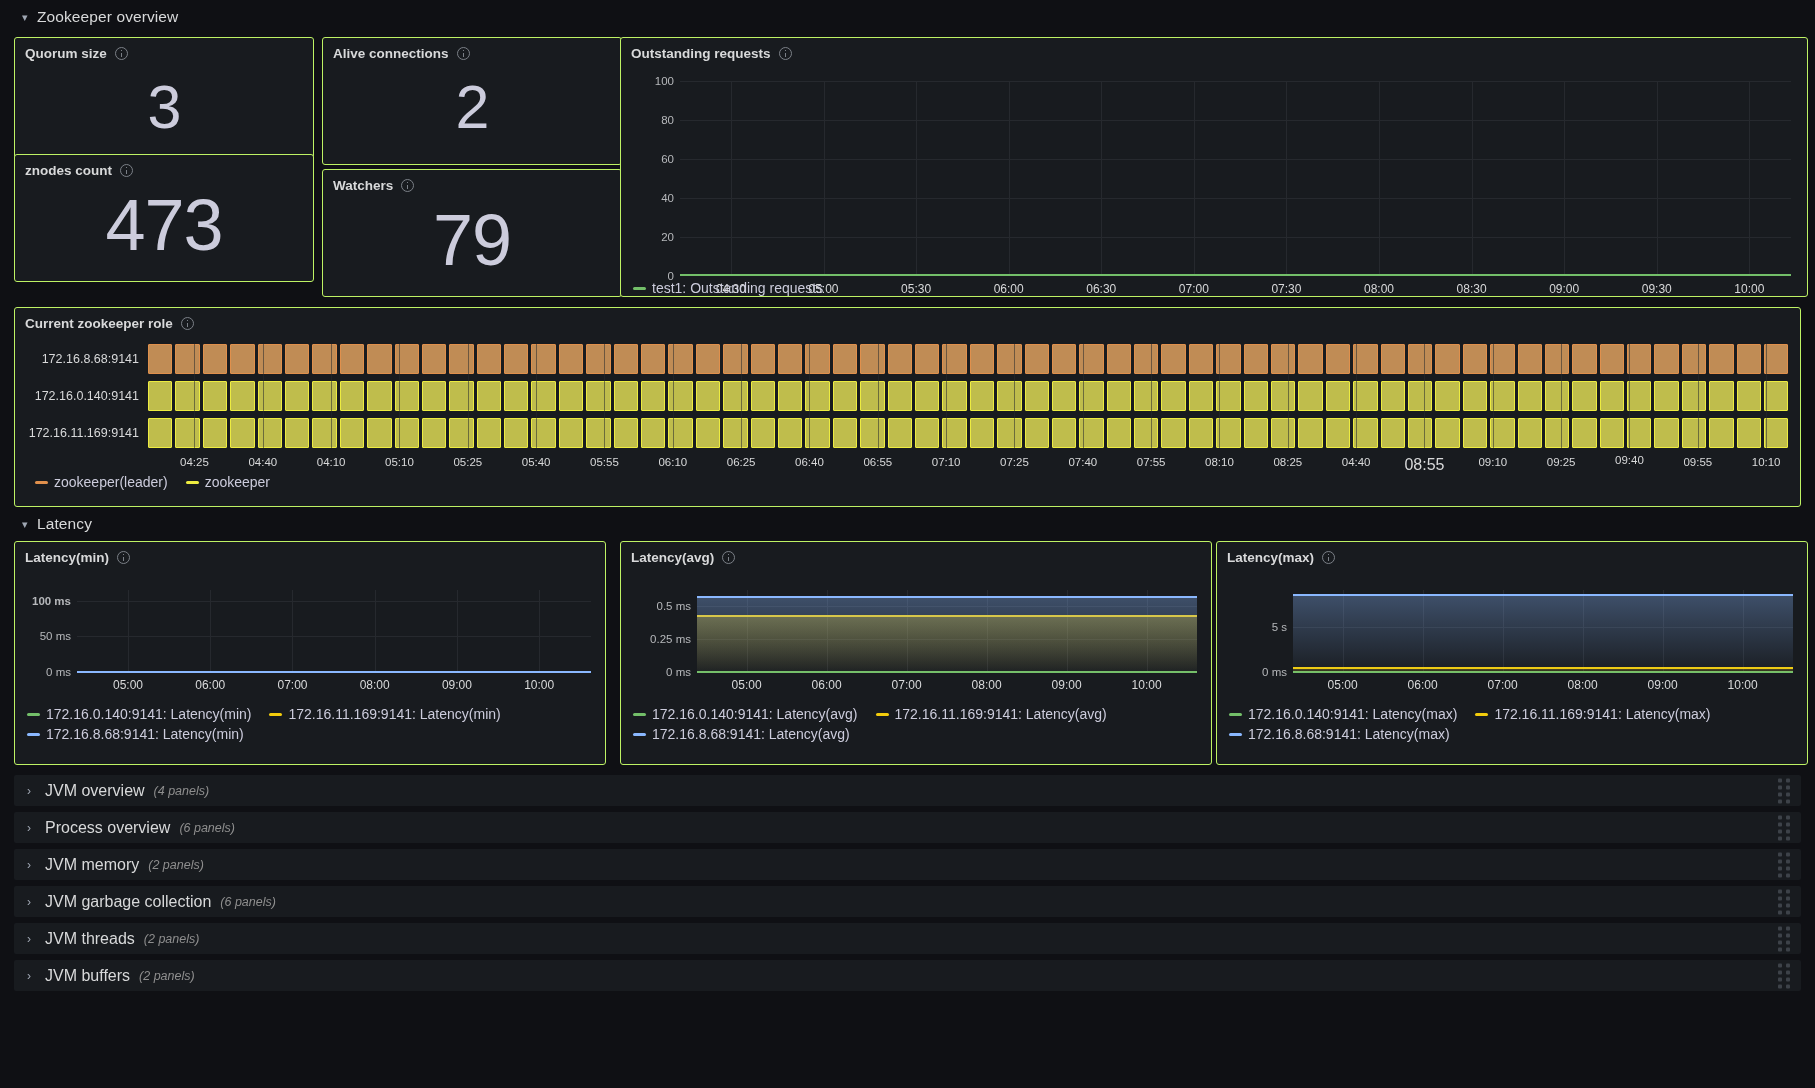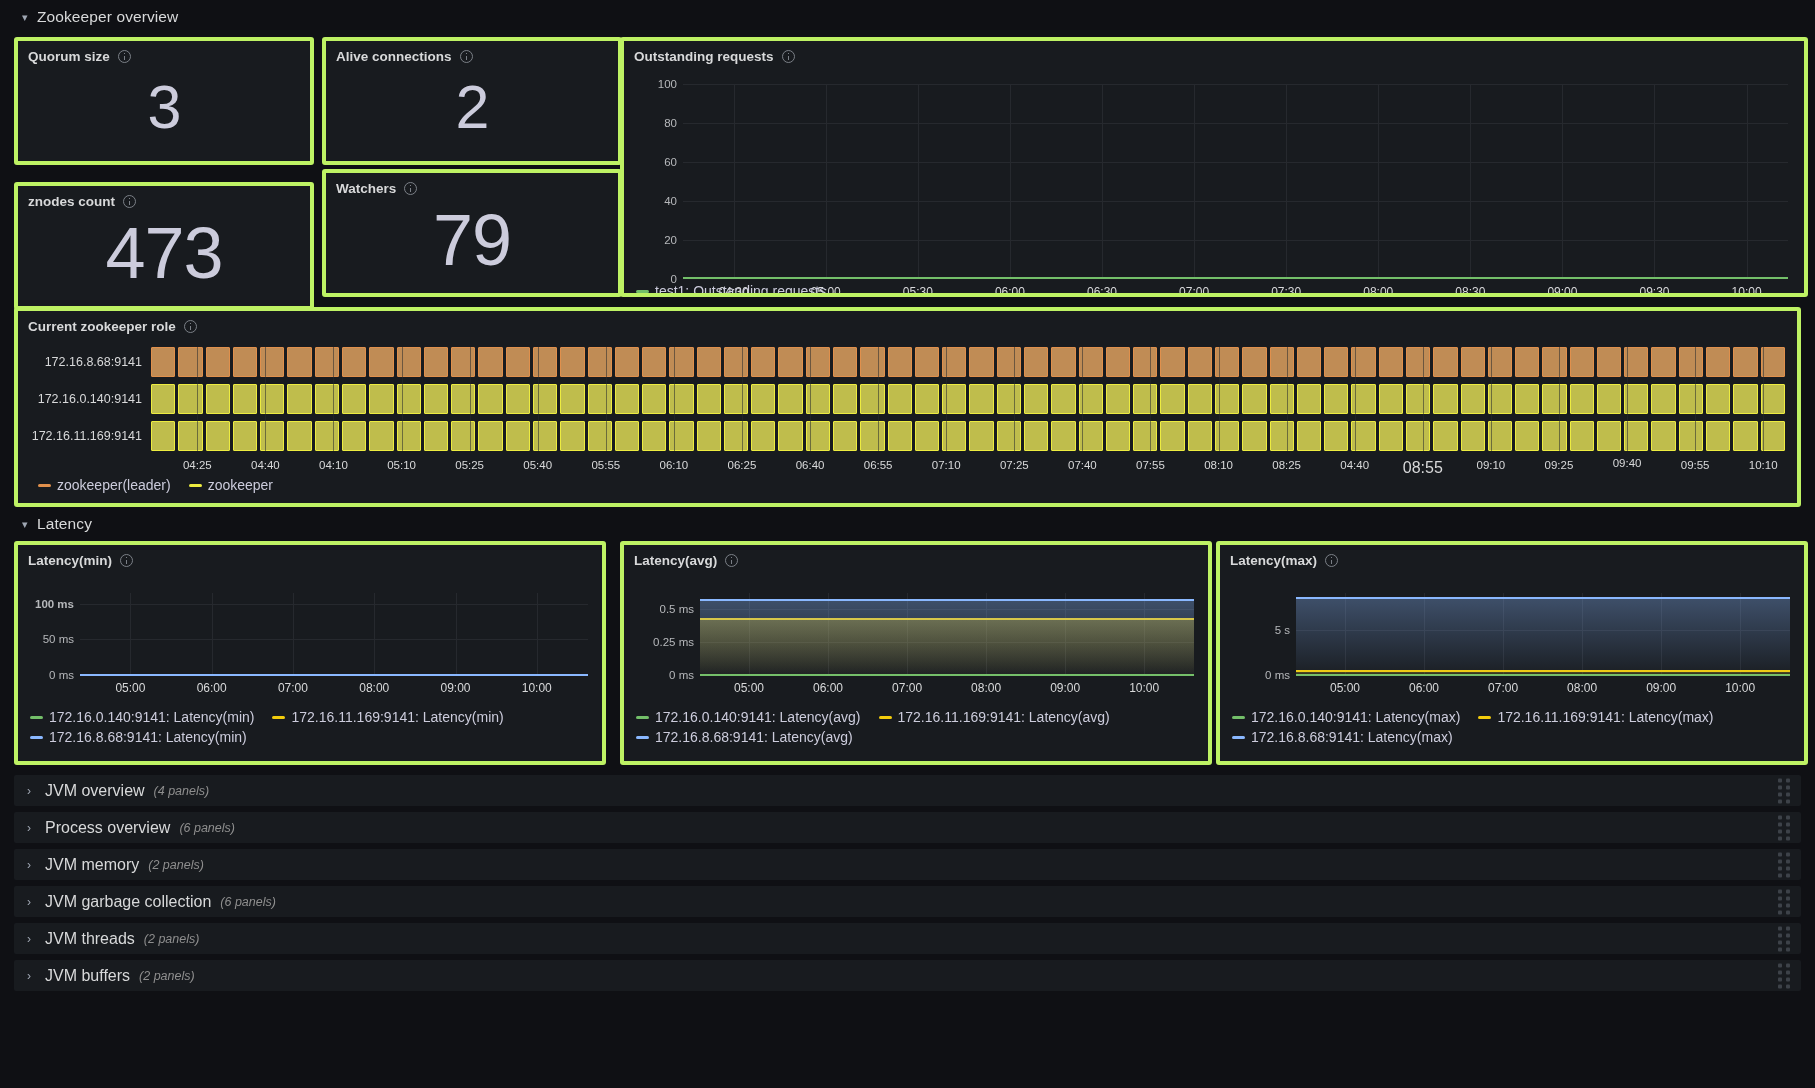--- a/index.html
+++ b/index.html
@@ -40,21 +40,21 @@
   .crow .cnt { font-size: 12.5px; font-style: italic; color: #8e8e8e; }
   .drag {
     position: absolute; right: 10px; top: 50%; transform: translateY(-50%);
     display: grid; grid-template-columns: 5px 5px; grid-gap: 3px;
   }
   .drag i { display: block; width: 4px; height: 4px; background: #3d4249; border-radius: 1px; }
 
   
   .panel {
     background: #181b1f;
-    border: 4px solid #bef264;
+    border: 1px solid #bef264;
     border-radius: 3px;
     position: relative;
     overflow: hidden;
   }
   .ptitle {
     display: flex; align-items: center; gap: 8px;
     padding: 8px 0 0 10px;
     font-size: 13.5px; font-weight: 600; color: #d8d9da;
   }
   .info {
@@ -122,21 +122,21 @@
     </div>
 
     <div class="panel" style="position:absolute;left:313px;top:3px;width:300px;height:128px;">
       <div class="ptitle">
         <span>Alive connections</span>
         <span class="info"></span>
       </div>
       <div class="statval" style="font-size:61px;">2</div>
     </div>
 
-    <div class="panel" style="position:absolute;left:5px;top:148px;width:300px;height:128px;">
+    <div class="panel" style="position:absolute;left:5px;top:120px;width:300px;height:128px;">
       <div class="ptitle">
         <span>znodes count</span>
         <span class="info"></span>
       </div>
       <div class="statval" style="font-size:72px;">473</div>
     </div>
 
     <div class="panel" style="position:absolute;left:313px;top:135px;width:300px;height:128px;">
       <div class="ptitle">
         <span>Watchers</span>

